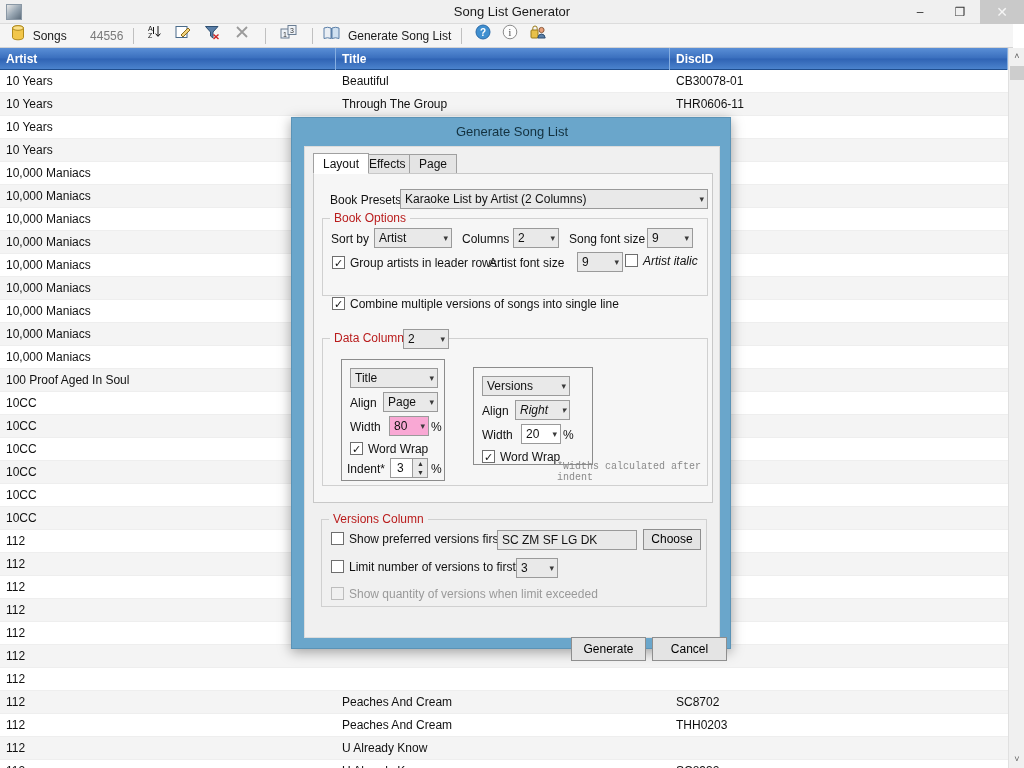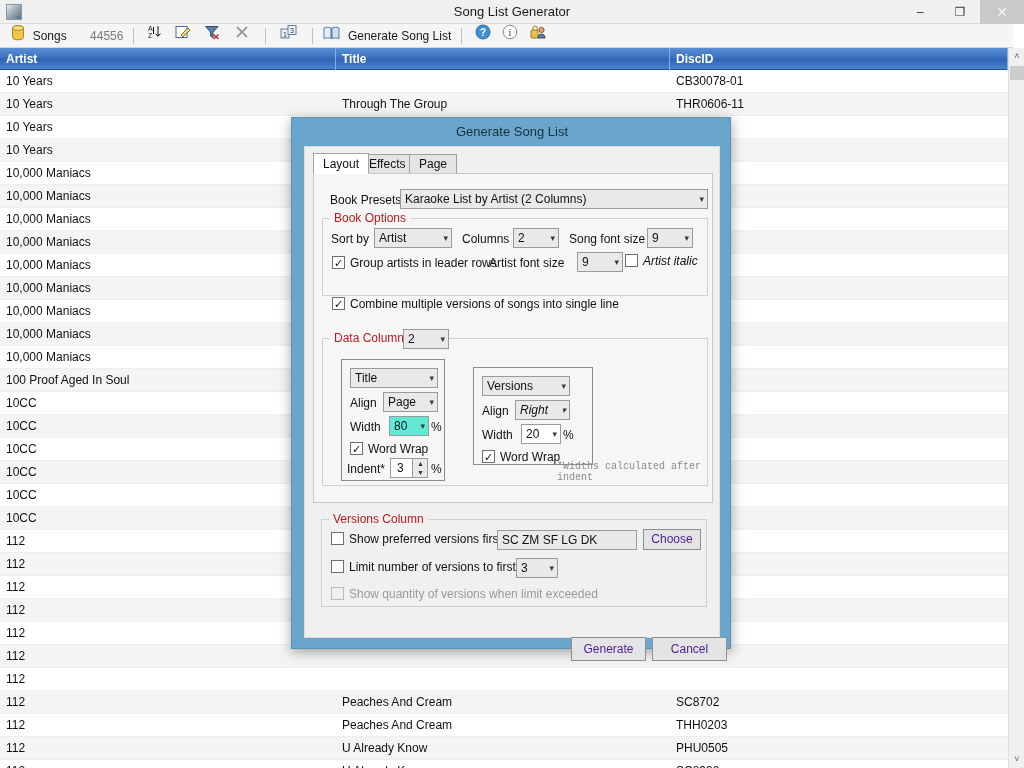--- a/index.html
+++ b/index.html
@@ -185,21 +185,21 @@
   }
   .group > .gtitle {
     position: absolute; left: 7px; top: -8px; padding: 0 4px;
     background: #f6f6f6; font-size: 12px; color: #b91c1c;
   }
   .panel { position: absolute; border: 1px solid #8c8c8c; background: transparent; }
 
   .btn {
     position: absolute; height: 24px; line-height: 22px; text-align: center;
     background: #e4e4e4; border: 1px solid #8e8e8e;
-    font-size: 12px; color: #4c1d95;
+    font-size: 12px; color: #000000;
   }
   .note {
     position: absolute; font-size: 10px; color: #8a8a8a; font-style: normal; font-family: Liberation Mono, monospace;
   }
   .italic { font-style: italic; }
 </style>
 </head>
 <body>
 
 <div class="titlebar">
@@ -310,20 +310,21 @@
 
 <div class="grid-header">
   <div class="gh-cell c-artist">Artist</div>
   <div class="gh-cell c-title">Title</div>
   <div class="gh-cell c-disc">DiscID</div>
 </div>
 
 <div class="grid-body" id="grid-body">
     <div class="row odd">
       <div class="cell c-artist">10 Years</div>
+      <div class="cell c-title">Beautiful</div>
       <div class="cell c-disc">CB30078-01</div>
     </div>
     <div class="row even">
       <div class="cell c-artist">10 Years</div>
       <div class="cell c-title">Through The Group</div>
       <div class="cell c-disc">THR0606-11</div>
     </div>
     <div class="row odd">
       <div class="cell c-artist">10 Years</div>
       <div class="cell c-title"></div>
@@ -455,21 +456,20 @@
       <div class="cell c-disc">SC8702</div>
     </div>
     <div class="row odd">
       <div class="cell c-artist">112</div>
       <div class="cell c-title">Peaches And Cream</div>
       <div class="cell c-disc">THH0203</div>
     </div>
     <div class="row even">
       <div class="cell c-artist">112</div>
       <div class="cell c-title">U Already Know</div>
-      <div class="cell c-disc">PHU0505</div>
     </div>
     <div class="row odd">
       <div class="cell c-artist">112</div>
       <div class="cell c-title">U Already Know</div>
       <div class="cell c-disc">SC8932</div>
     </div>
   </div>
 
 <div class="vscroll">
   <div class="vs-arrow vs-up">˄</div>
@@ -552,21 +552,21 @@
             <span class="arrow">▾</span>
           </div>
 
           <div class="lbl" style="left:8px; top:34px;">Align</div>
           <div class="combo" style="left:41px; top:32px; width:55px;">
             <span>Page</span>
             <span class="arrow">▾</span>
           </div>
 
           <div class="lbl" style="left:8px; top:58px;">Width</div>
-          <div class="combo" style="left:47px; top:56px; width:40px; background:#5eead4;">
+          <div class="combo" style="left:47px; top:56px; width:40px; background:#f9a8d4;">
             <span>80</span>
             <span class="arrow">▾</span>
           </div>
           <div class="lbl" style="left:89px; top:58px;">%</div>
 
           <div class="chk" style="left:8px; top:82px;">
             <span class="box">✓</span>
             <span class="txt">Word Wrap</span>
           </div>
 

